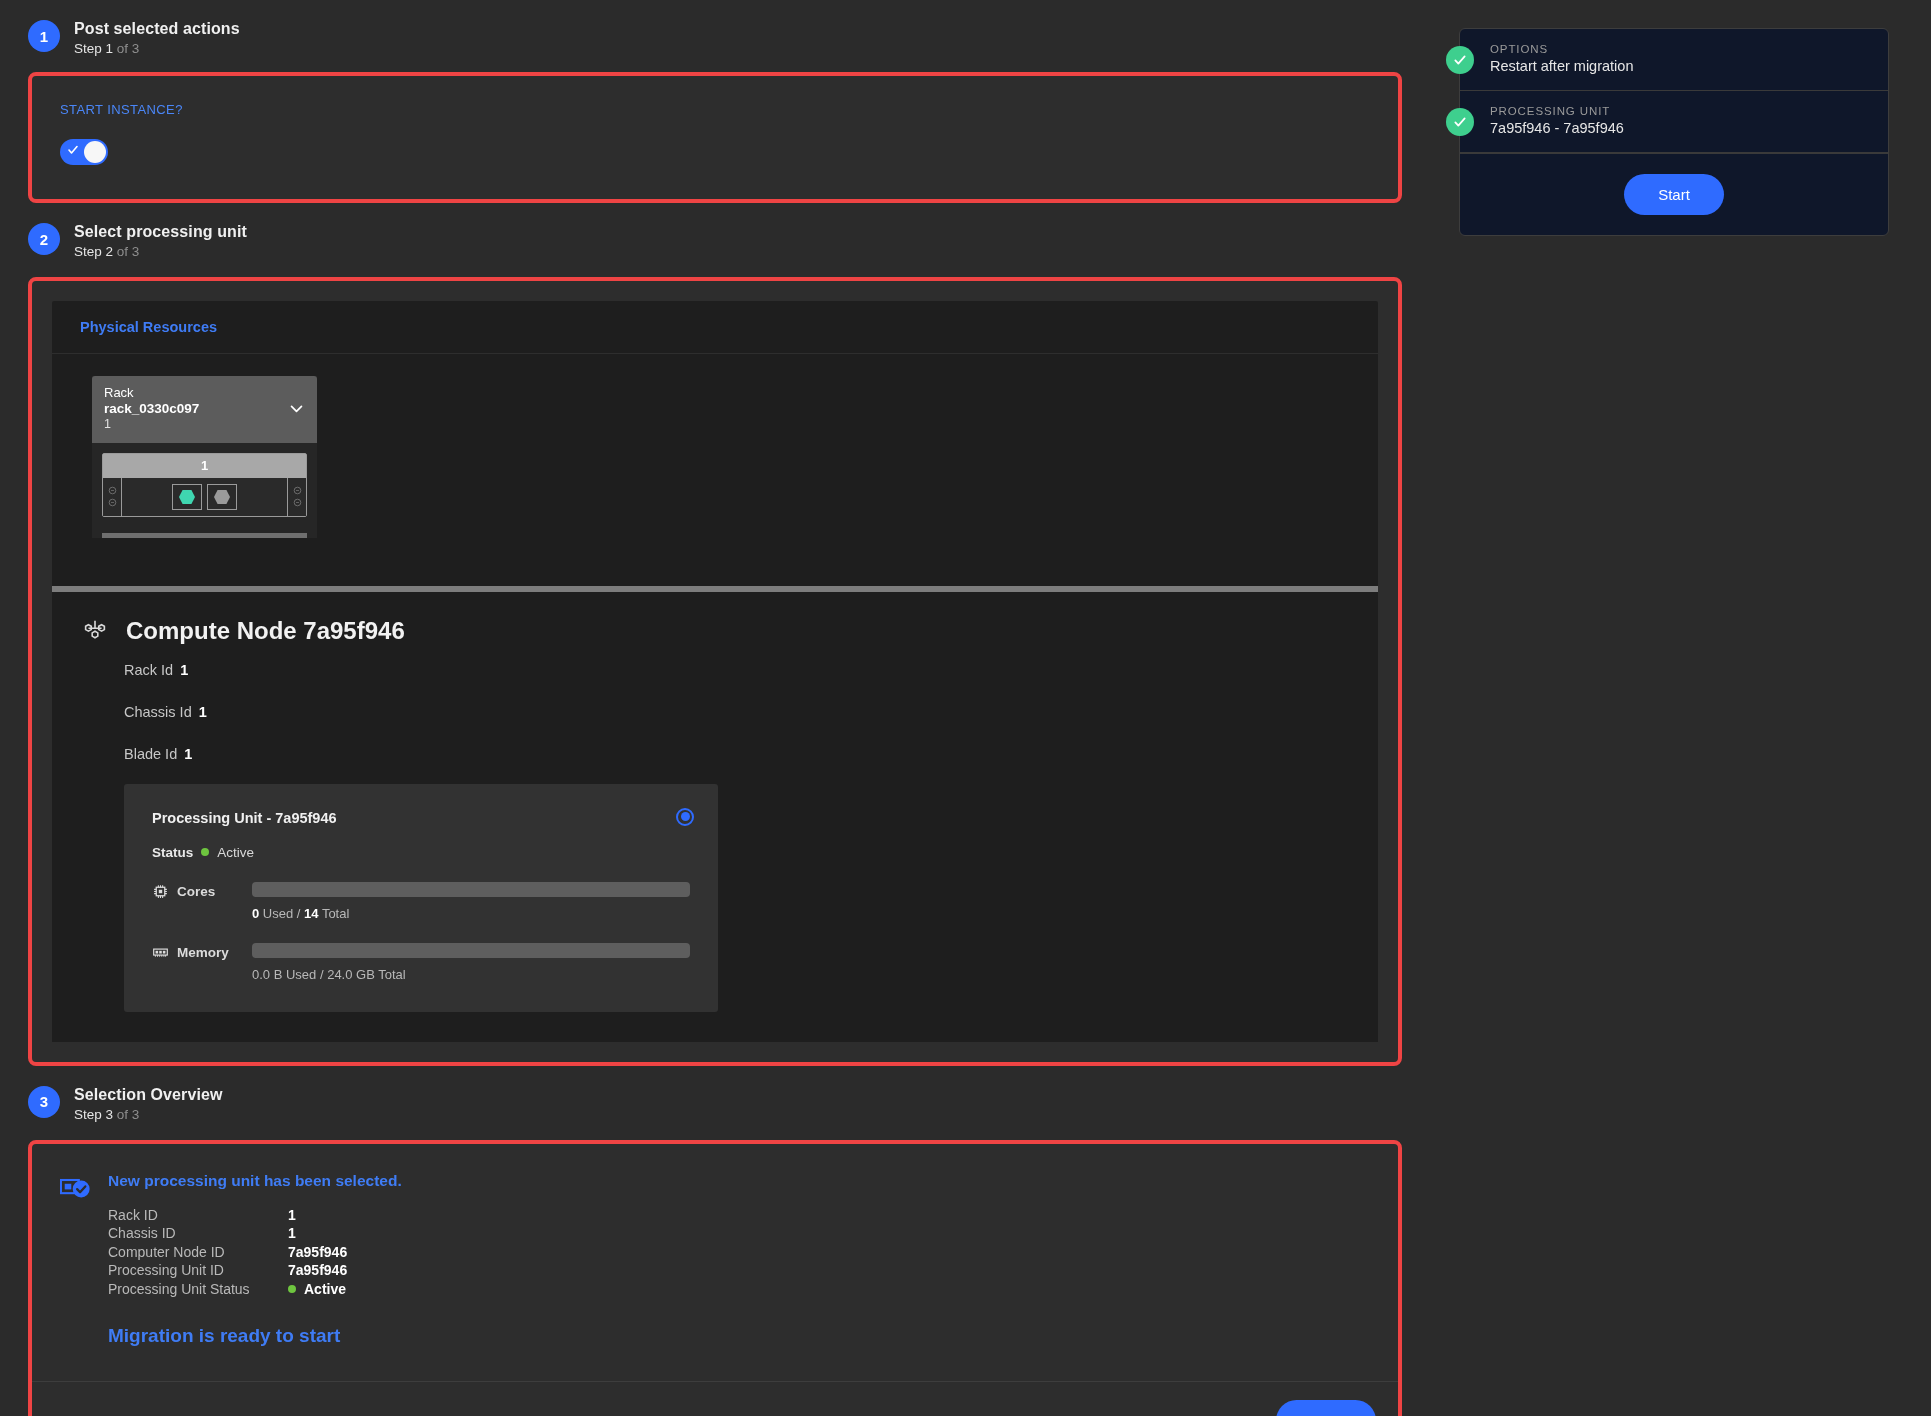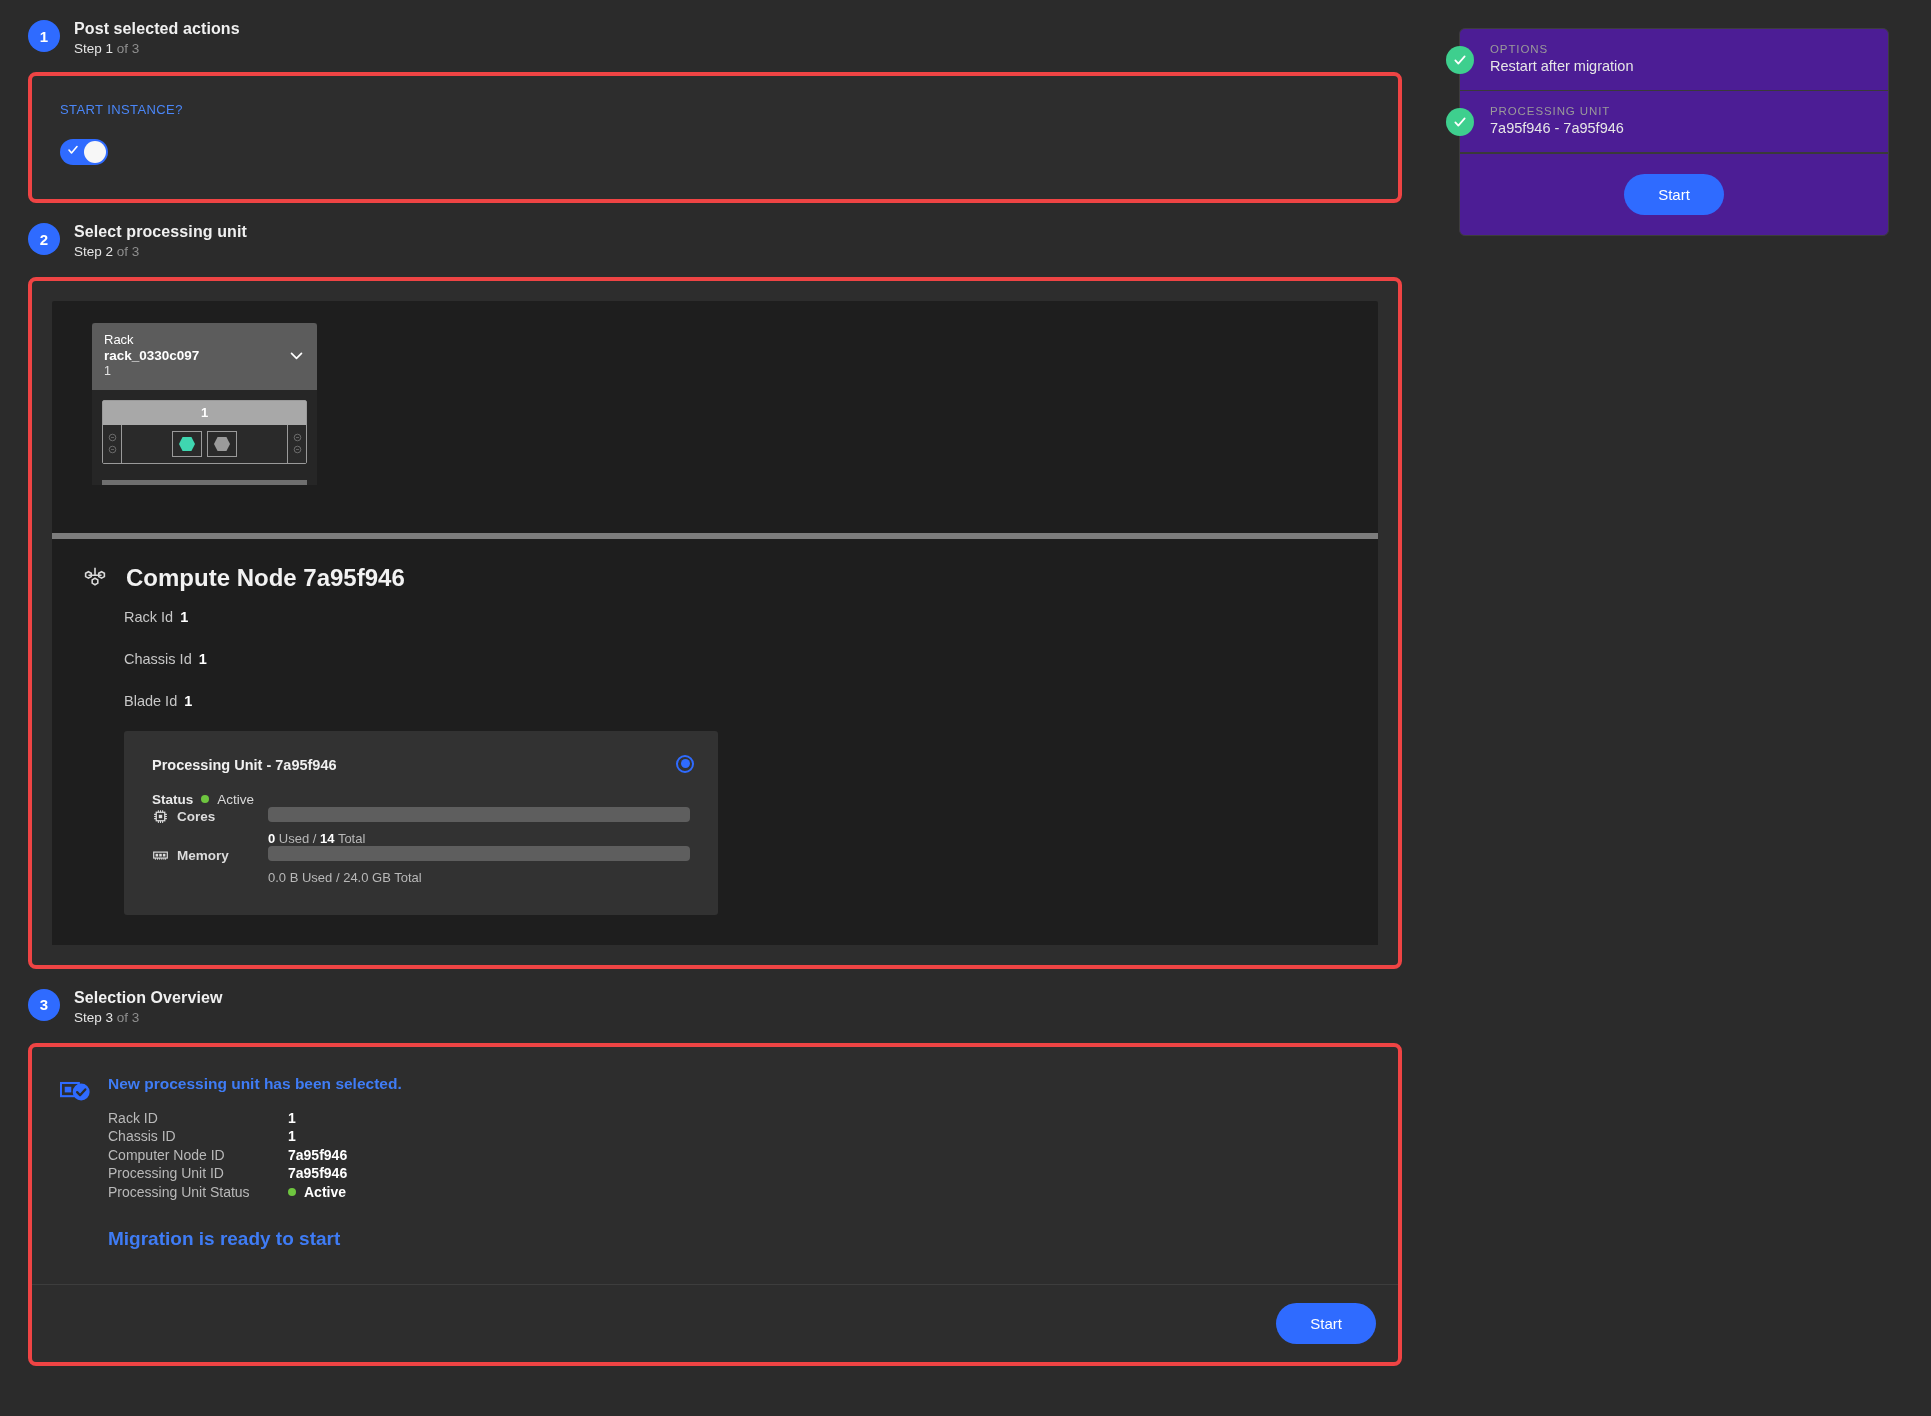--- a/index.html
+++ b/index.html
@@ -107,21 +107,21 @@
     position: absolute; right: 24px; top: 24px; width: 18px; height: 18px;
     border-radius: 50%; border: 2px solid #2f6bff;
     display: flex; align-items: center; justify-content: center; cursor: pointer;
   }
   .radio i { width: 9px; height: 9px; border-radius: 50%; background: #2f6bff; display: block; }
 
   .pu-status { margin-top: 19px; font-size: 13.5px; color: #d8d8d8; display: flex; align-items: center; gap: 8px; }
   .pu-status .lbl { font-weight: bold; color: #e9e9e9; }
   .dot-green { width: 8px; height: 8px; border-radius: 50%; background: #6ec53f; display: inline-block; }
 
-  .metric { display: flex; align-items: flex-start; gap: 16px; }
+  .metric { margin-top: 22px; display: flex; align-items: flex-start; gap: 0; }
   .metric-label { width: 100px; display: flex; align-items: center; gap: 8px; font-size: 13.5px;
                   color: #dcdcdc; font-weight: bold; padding-top: 1px; }
   .metric-label svg { flex: none; }
   .metric-right { flex: 1; }
   .bar { height: 15px; border-radius: 4px; background: #5e5e5e; overflow: hidden; }
   .bar > i { display: block; height: 100%; background: #2f6bff; }
   .metric-text { margin-top: 9px; font-size: 13px; color: #b8b8b8; }
   .metric-text b { color: #ffffff; font-weight: bold; }
 
   
@@ -138,21 +138,21 @@
 
   .btn-start {
     background: #2f6bff; color: #ffffff; border: none;
     border-radius: 22px; padding: 12px 34px;
     font-size: 15px; font-family: inherit; cursor: pointer;
   }
 
   
   .side {
     position: absolute; left: 1459px; top: 28px; width: 430px;
-    border: 1px solid #3d3d3d; border-radius: 6px; background: #4c1d95;
+    border: 1px solid #3d3d3d; border-radius: 6px; background: #0f172a;
   }
   .side-row { display: flex; align-items: center; gap: 14px; padding: 14px 18px 16px 30px;
               border-bottom: 1px solid #3a3a3a; position: relative; min-height: 58px; }
   .side-row:last-of-type { border-bottom: none; }
   .check-badge {
     position: absolute; left: -14px; top: 50%; transform: translateY(-50%);
     width: 28px; height: 28px; border-radius: 50%; background: #3ecf8e;
     display: flex; align-items: center; justify-content: center; flex: none;
   }
   .side-k { font-size: 11.5px; color: #9a9a9a; letter-spacing: .9px; }
@@ -191,20 +191,21 @@
       <div class="step-badge">2</div>
       <div class="step-texts">
         <div class="step-title">Select processing unit</div>
         <div class="step-sub"><b>Step 2</b><span> of 3</span></div>
       </div>
     </div>
 
     <div class="card s2-card">
 
       <div class="panel">
+        <div class="panel-head">Physical Resources</div>
 
         <div class="panel-rack-area">
           <div class="rack-widget">
             <div class="rack-head">
               <div class="rack-head-txt">
                 <div class="rack-kind">Rack</div>
                 <div class="rack-name">rack_0330c097</div>
                 <div class="rack-num">1</div>
               </div>
               <svg class="chev" viewBox="0 0 24 24">

